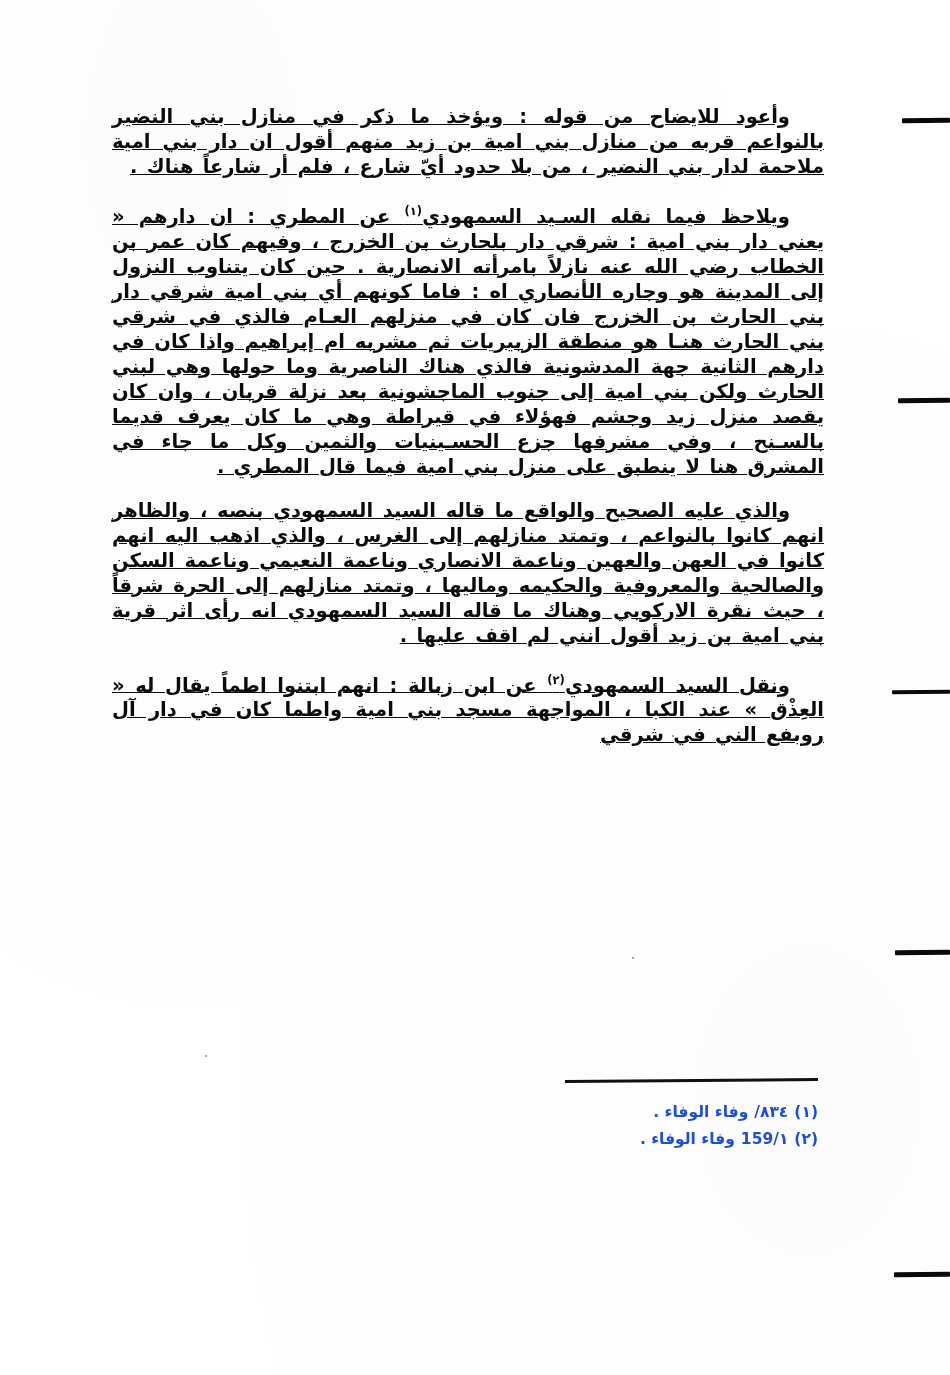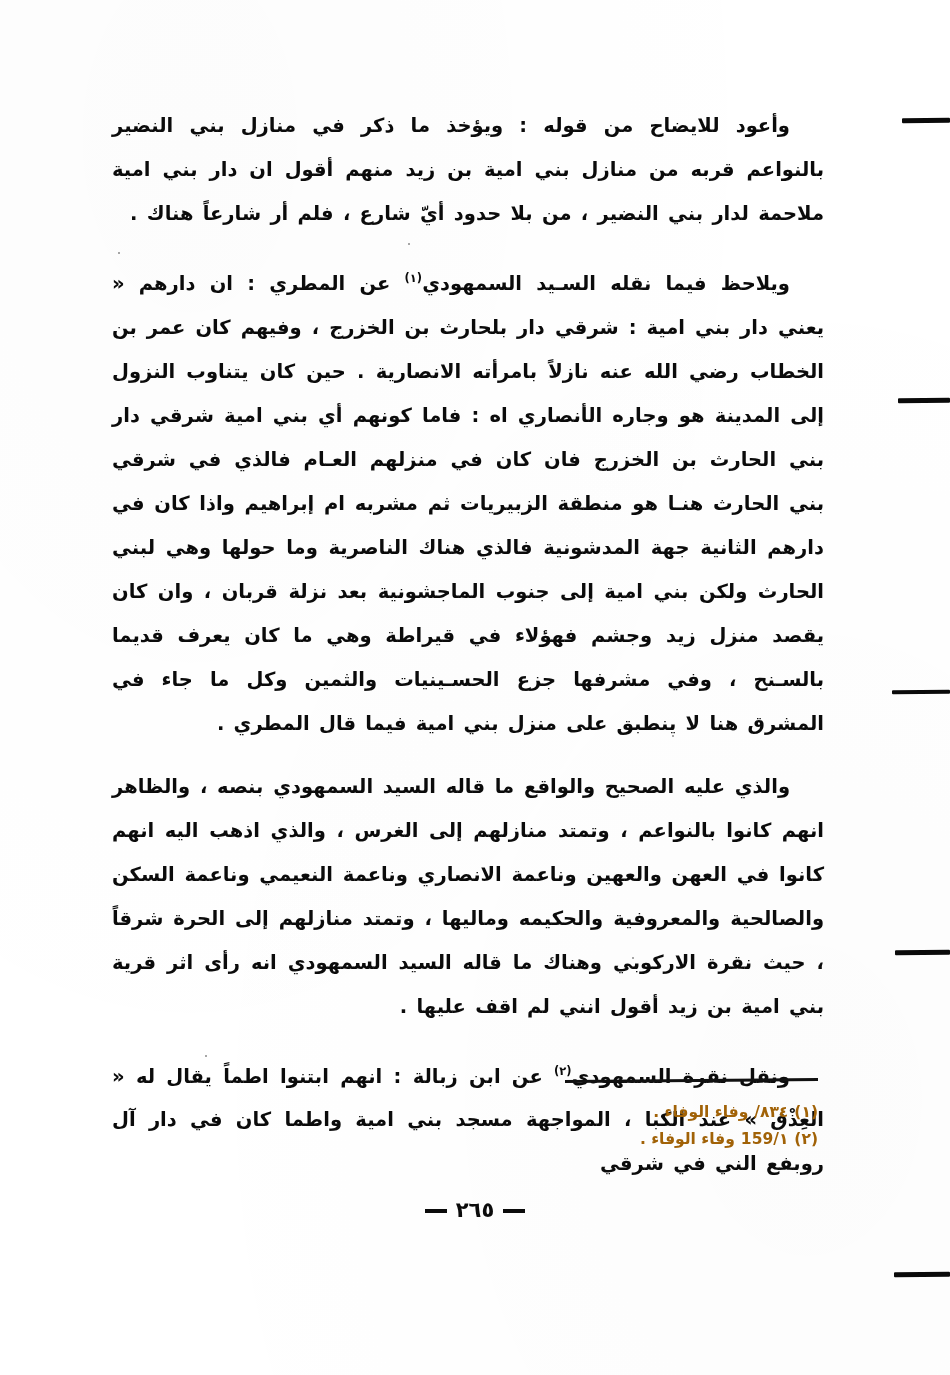--- a/index.html
+++ b/index.html
@@ -31,26 +31,27 @@
     left: 112px;
     top: 104px;
     width: 712px;
     direction: rtl;
     text-align: justify;
     text-align-last: right;
     color: #0b0b0b;
   }
   .para {
     font-size: 19.5px;
-    line-height: 44px;
+    line-height: 25px;
     margin: 0 0 0 0;
     text-indent: 34px;
     letter-spacing: 0.1px;
     word-spacing: 2.5px;
     font-weight: 600;
+    text-decoration: underline;
   }
   .para.spaced-after {
     margin-bottom: 20px;
   }
   .para.tight {
     margin-bottom: 0;
   }
   .para.block-quote {
     margin-bottom: 19px;
   }
@@ -72,21 +73,21 @@
     height: 3px;
     background: #111;
     margin: 0 0 18px 0;
     transform: rotate(-0.45deg);
     transform-origin: right center;
   }
   .fn-line {
     font-size: 15.5px;
     line-height: 27px;
     font-weight: 600;
-    color: #a16207;
+    color: #1d4ed8;
     white-space: nowrap;
     direction: rtl;
   }
   .fn-num { margin-left: 6px; }
   .fn-ref { margin-left: 6px; letter-spacing: 1px; }
   .page-number {
     position: absolute;
     left: 0;
     right: 0;
     top: 1198px;
@@ -149,36 +150,33 @@
 
     <p class="para spaced-after">وأعود للايضاح من قوله : ويؤخذ ما ذكر في منازل بني النضير بالنواعم قربه من منازل بني امية بن زيد منهم أقول ان دار بني امية ملاحمة لدار بني النضير ، من بلا حدود أيّ شارع ، فلم أر شارعاً هناك .</p>
 
     <p class="para block-quote">
       <span>ويلاحظ فيما نقله السـيد السمهودي</span><sup class="fn">(١)</sup><span> عن المطري : ان دارهم « يعني دار بني امية : شرقي دار بلحارث بن الخزرج ، وفيهم كان عمر بن الخطاب رضي الله عنه نازلاً بامرأته الانصارية . حين كان يتناوب النزول إلى المدينة هو وجاره الأنصاري اه : فاما كونهم أي بني امية شرقي دار بني الحارث بن الخزرج فان كان في منزلهم العـام فالذي في شرقي بني الحارث هنـا هو منطقة الزبيريات ثم مشربه ام إبراهيم واذا كان في دارهم الثانية جهة المدشونية فالذي هناك الناصرية وما حولها وهي لبني الحارث ولكن بني امية إلى جنوب  الماجشونية بعد نزلة قربان ، وان كان يقصد منزل زيد وجشم فهؤلاء في قيراطة وهي ما كان يعرف قديما بالسـنح ، وفي مشرفها جزع الحسـينيات والثمين وكل ما جاء في المشرق هنا لا ينطبق على منزل بني امية فيما قال المطري .</span>
     </p>
 
     <p class="para spaced-after">والذي عليه الصحيح والواقع ما قاله السيد السمهودي بنصه ، والظاهر انهم كانوا بالنواعم ، وتمتد منازلهم إلى الغرس ، والذي اذهب اليه انهم كانوا في العهن والعهين وناعمة الانصاري وناعمة النعيمي وناعمة السكن والصالحية والمعروفية والحكيمه وماليها ، وتمتد منازلهم إلى الحرة شرقاً ، حيث نقرة الاركوبي وهناك ما قاله السيد السمهودي انه رأى اثر قرية بني امية بن زيد أقول انني لم اقف عليها .</p>
 
     <p class="para tight">
-      <span>ونقل نقرة السمهودي</span><sup class="fn">(٢)</sup><span> عن ابن زبالة : انهم ابتنوا اطماً يقال له « العِذْق » عند الكبا ، المواجهة مسجد بني امية واطما كان في دار آل روبفع الني في شرقي</span>
+      <span>ونقل السيد السمهودي</span><sup class="fn">(٢)</sup><span> عن ابن زبالة : انهم ابتنوا اطماً يقال له « العِذْق » عند الكبا ، المواجهة مسجد بني امية واطما كان في دار آل روبفع الني في شرقي</span>
     </p>
 
   </div>
 
   <div class="footnote-area">
     <div class="fn-rule"></div>
 
     <div class="fn-line">
       <span class="fn-num">(١)</span><span class="fn-ref">٨٣٤/</span><span>وفاء الوفاء</span>
       <span>.</span>
     </div>
 
     <div class="fn-line">
       <span class="fn-num">(٢)</span><span class="fn-ref">١/159</span><span>وفاء الوفاء</span>
       <span>.</span>
     </div>
   </div>
 
-  <div class="page-number">
-    <span class="dash"></span><span>٢٦٥</span><span class="dash"></span>
-  </div>
 
 </div>
 
 </body></html>

